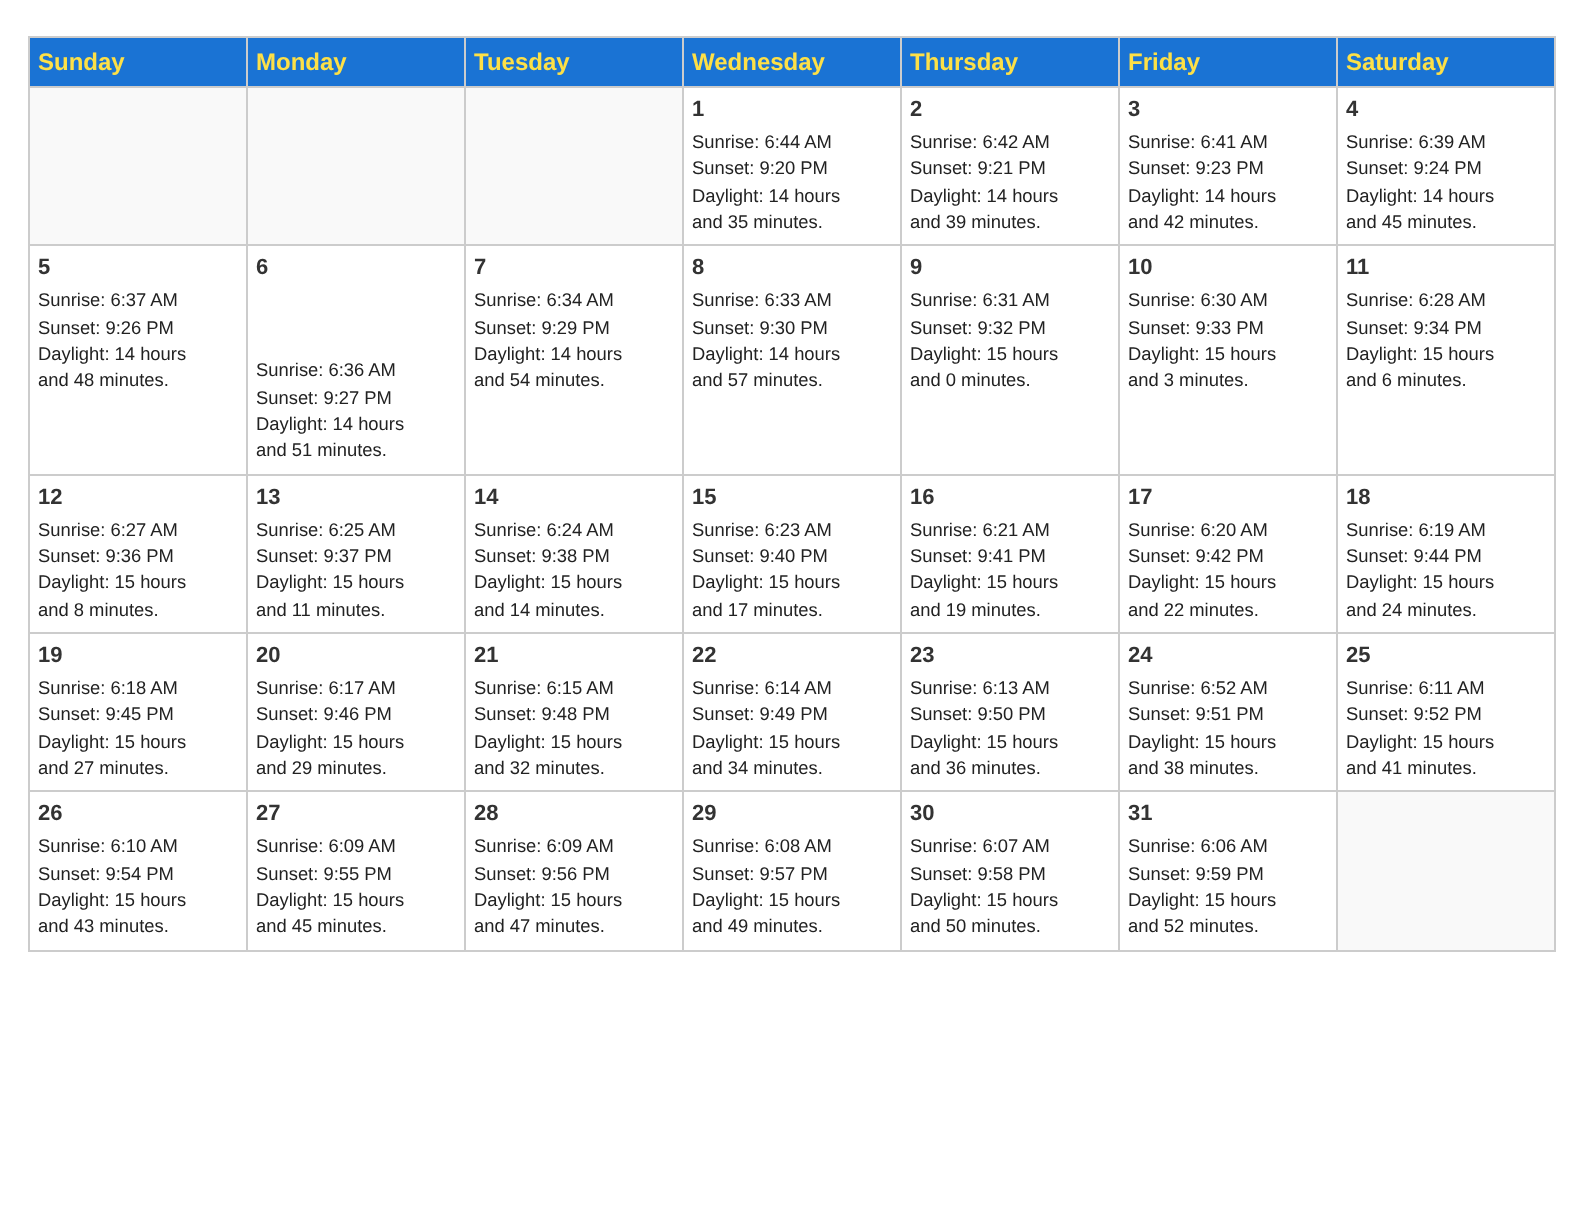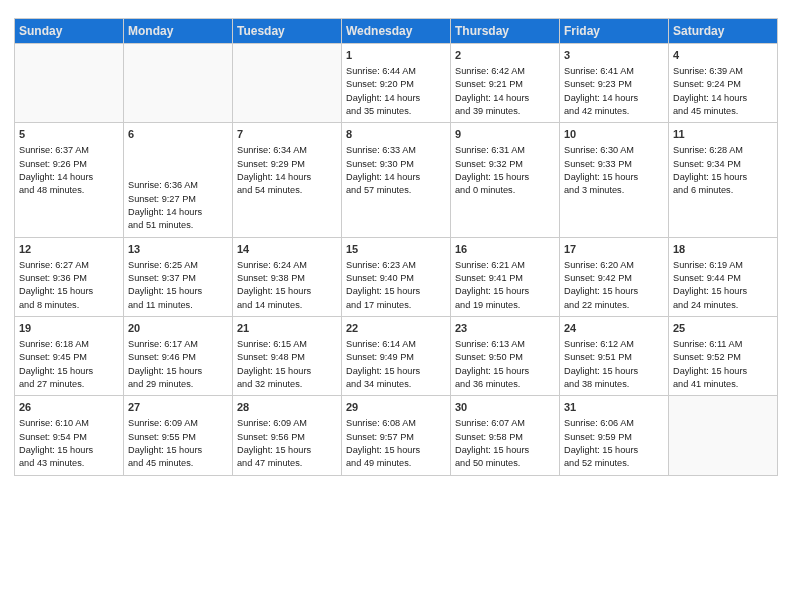--- a/index.html
+++ b/index.html
@@ -43,21 +43,21 @@
       font-size: 14px;
       color: #555;
     }
     table {
       width: 100%;
       border-collapse: collapse;
       table-layout: fixed;
     }
     thead tr th {
       background: #1a73d4;
-      color: #e5e5e5;
+      color: #fde047;
       font-size: 12px;
       font-weight: bold;
       padding: 5px 4px;
       text-align: left;
       border: 1px solid #ccc;
     }
     tbody tr td {
       border: 1px solid #ccc;
       vertical-align: top;
       padding: 4px 4px 4px 4px;
@@ -271,21 +271,21 @@
           </td>
           <td>
             <span class="day-num">23</span>
             <div class="day-info" style="white-space: pre-line;">Sunrise: 6:13 AM
 Sunset: 9:50 PM
 Daylight: 15 hours
 and 36 minutes.</div>
           </td>
           <td>
             <span class="day-num">24</span>
-            <div class="day-info" style="white-space: pre-line;">Sunrise: 6:12 AM
+            <div class="day-info" style="white-space: pre-line;">Sunrise: 6:52 AM
 Sunset: 9:51 PM
 Daylight: 15 hours
 and 38 minutes.</div>
           </td>
           <td>
             <span class="day-num">25</span>
             <div class="day-info" style="white-space: pre-line;">Sunrise: 6:11 AM
 Sunset: 9:52 PM
 Daylight: 15 hours
 and 41 minutes.</div>

